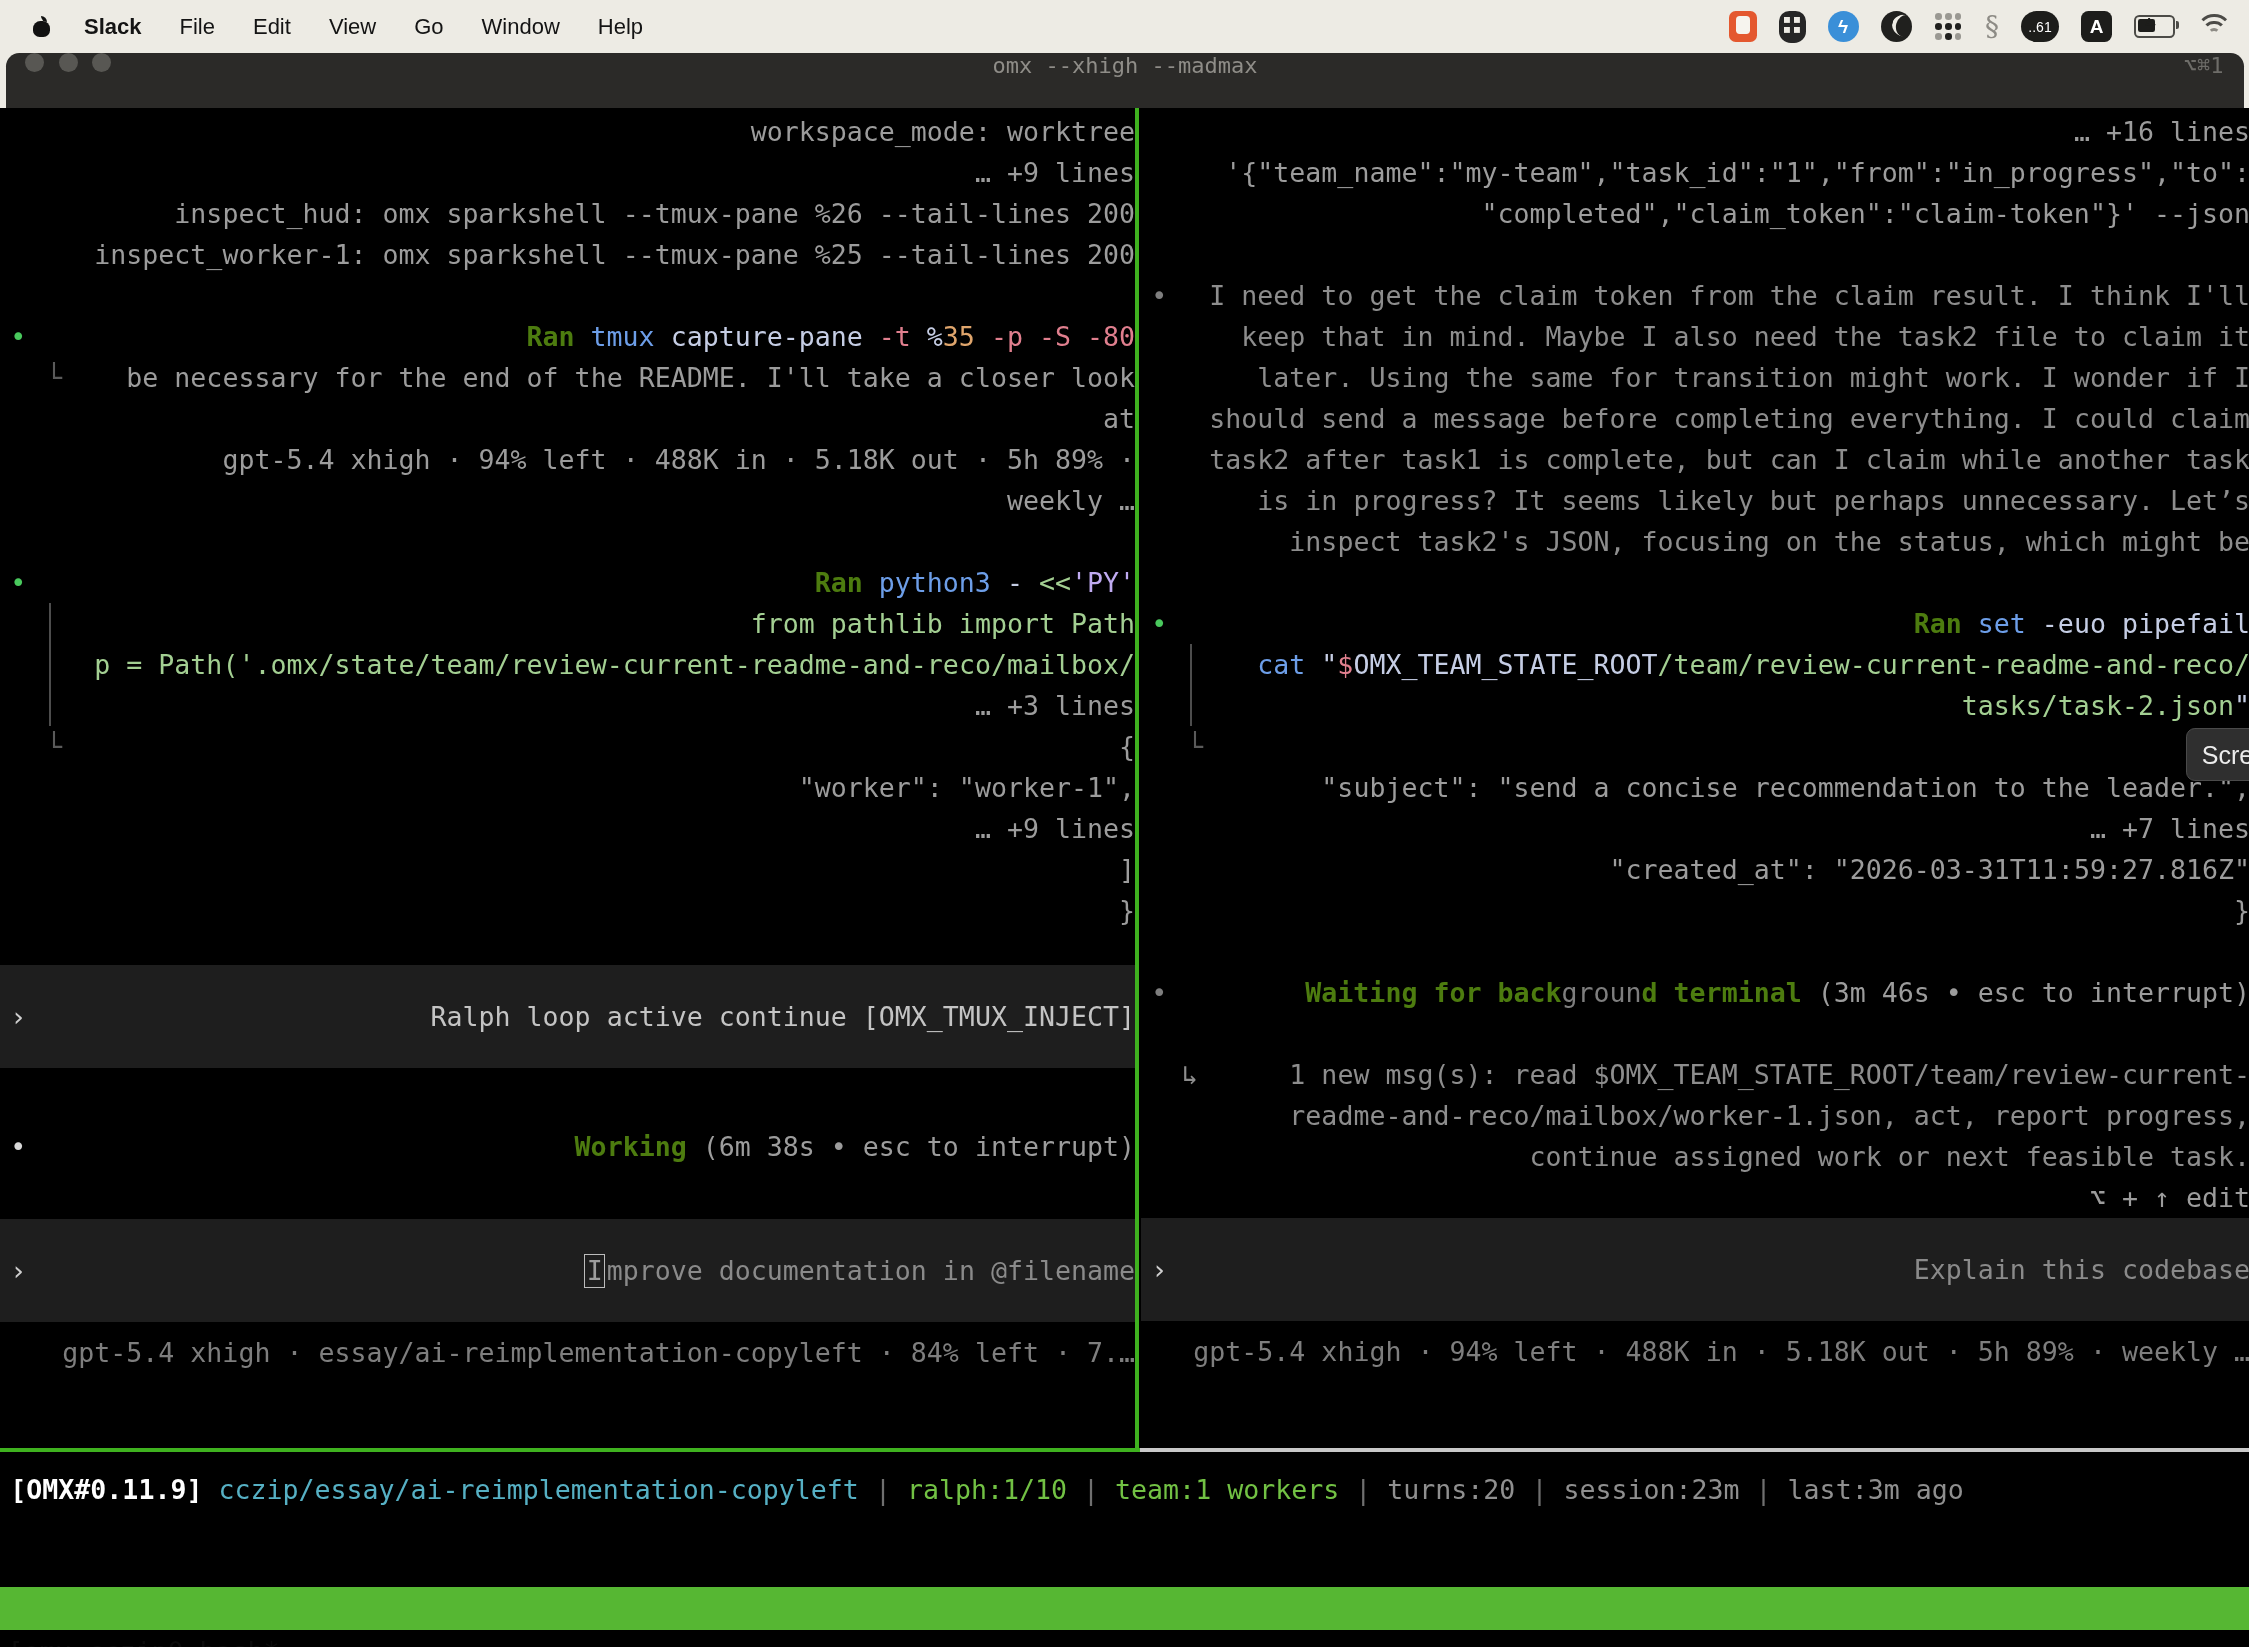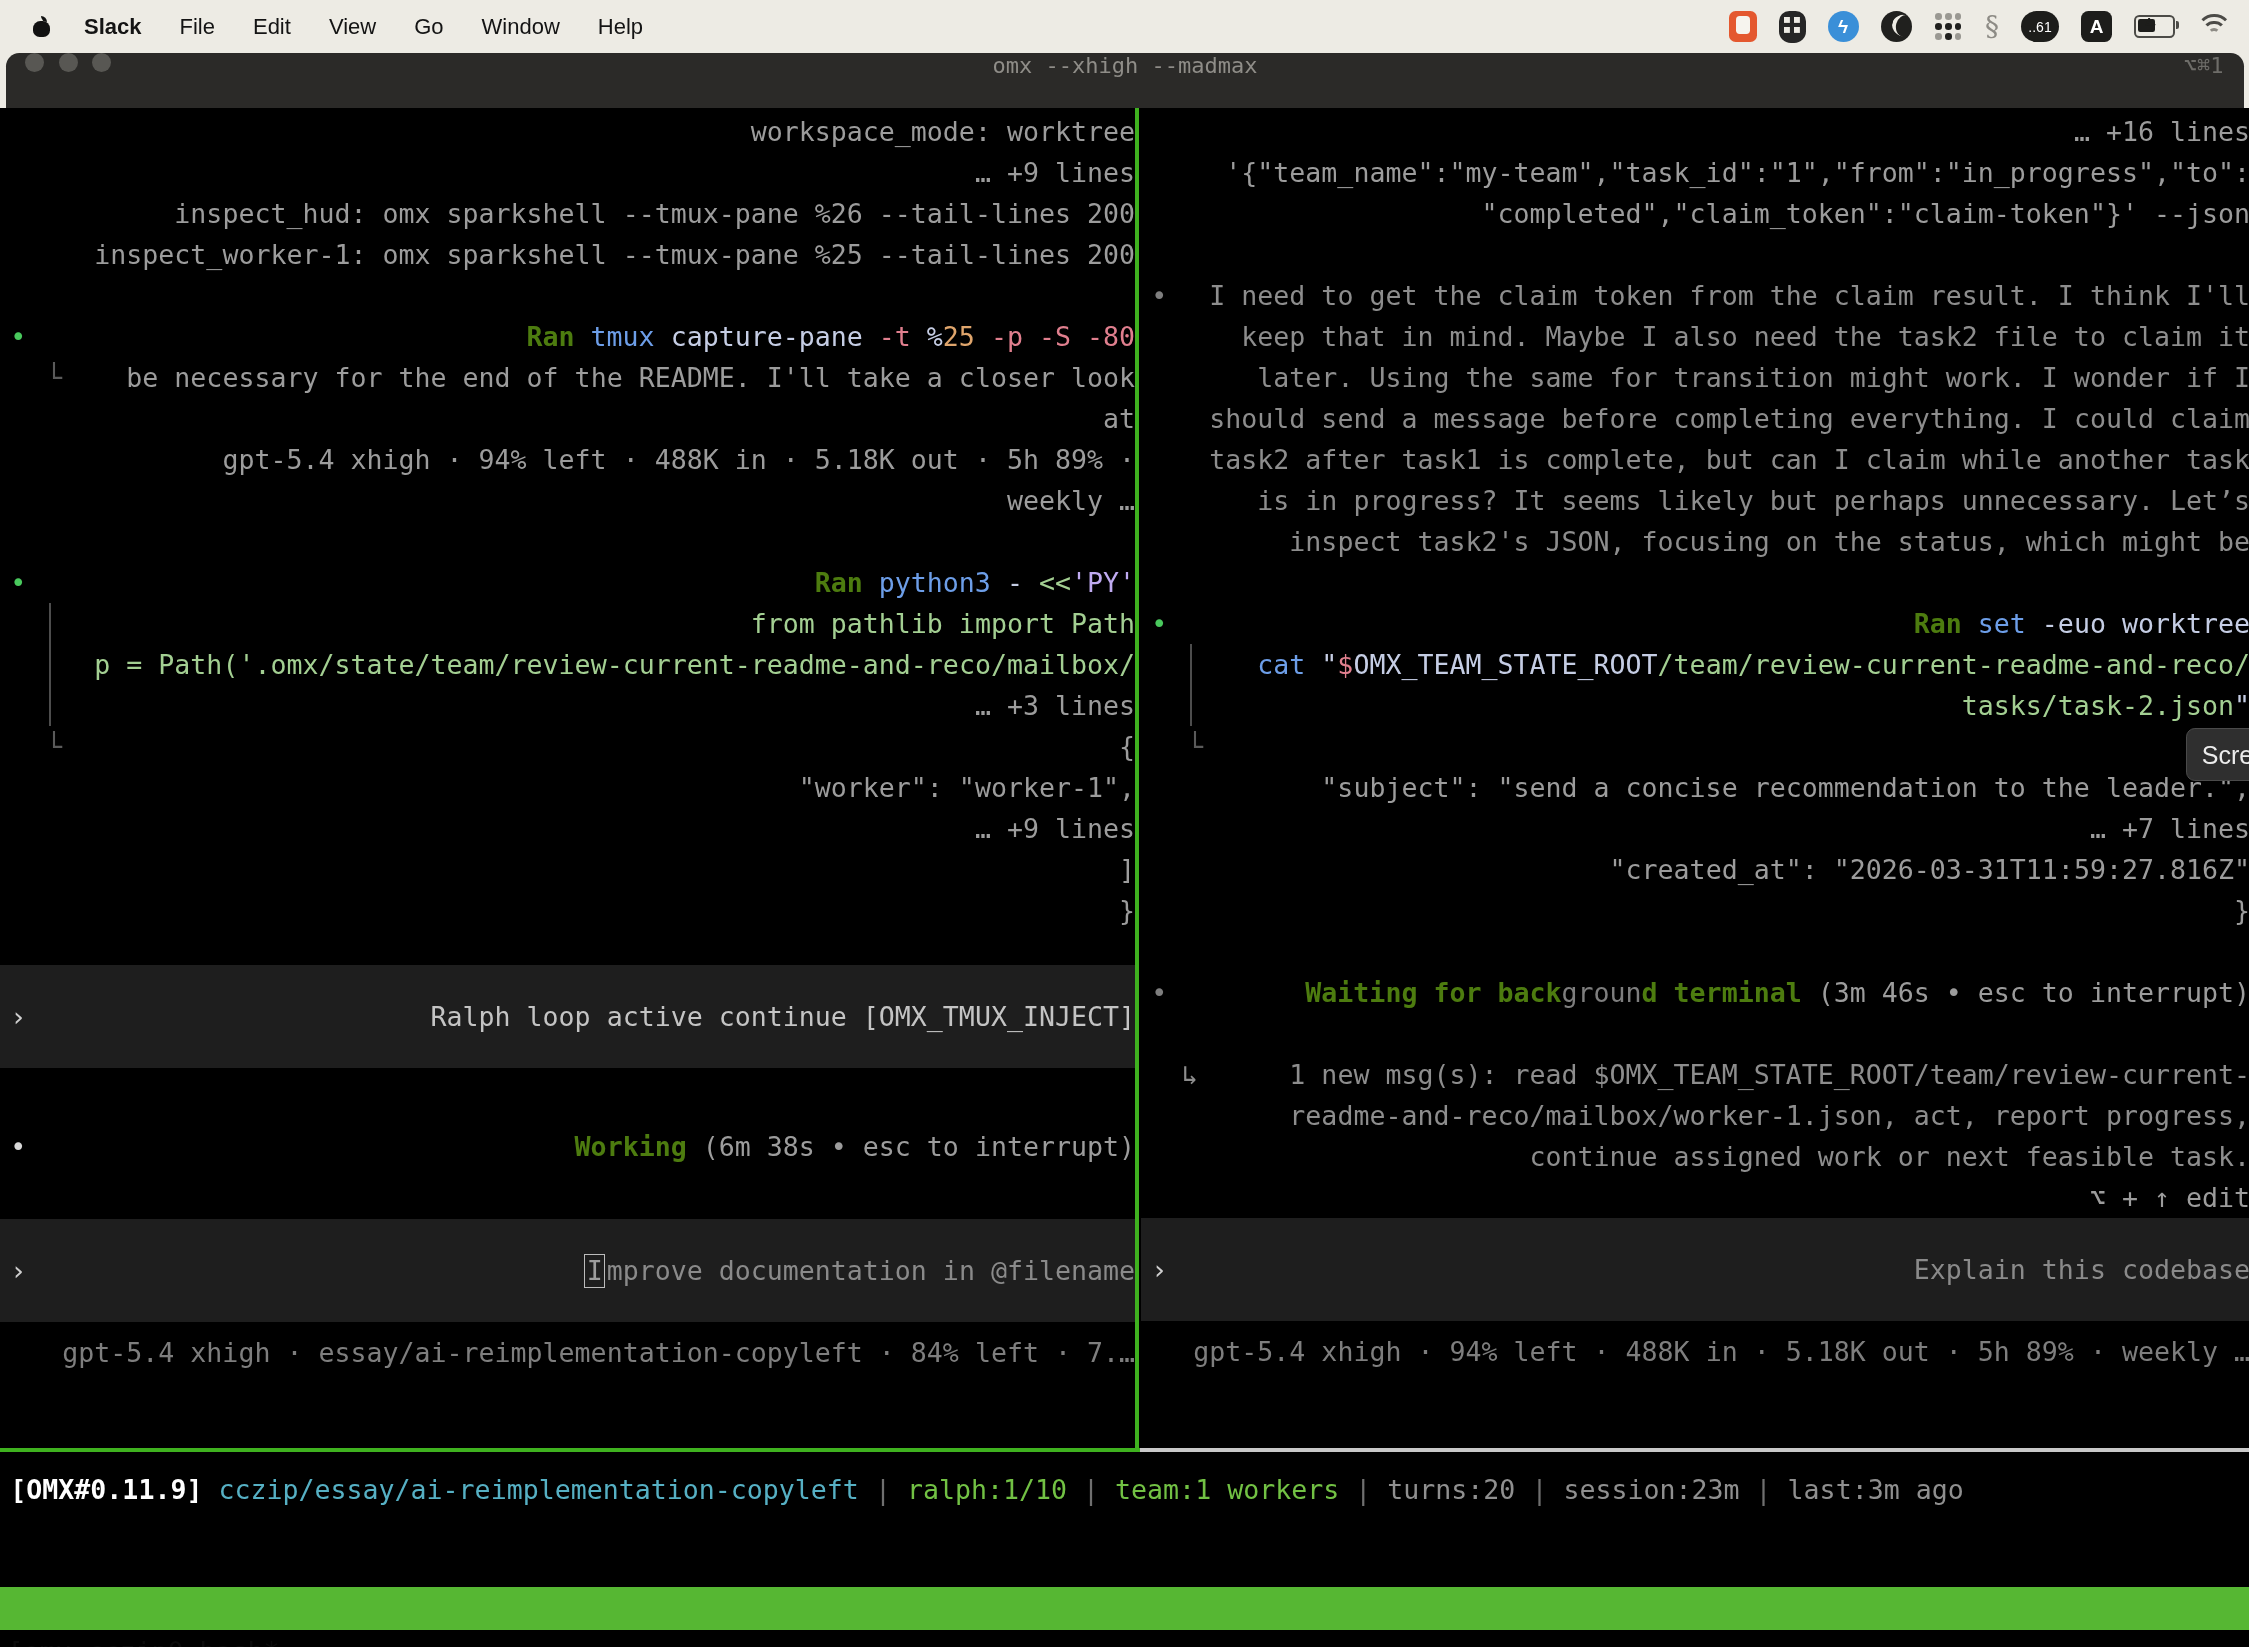--- a/index.html
+++ b/index.html
@@ -148,21 +148,21 @@
     </div>
   </div>
 
   <div class="term">
     <div class="pane left" id="pane-left">
         <div class="tl p4"><span class="g">workspace_mode: worktree</span></div>
         <div class="tl p4"><span class="g">… +9 lines</span></div>
         <div class="tl p4"><span class="g">inspect_hud: omx sparkshell --tmux-pane %26 --tail-lines 200</span></div>
         <div class="tl p4"><span class="g">inspect_worker-1: omx sparkshell --tmux-pane %25 --tail-lines 200</span></div>
         <div class="tl p2"></div>
-        <div class="tl p2"><span class="mk gb">•</span><span class="w">Ran </span><span class="bl">tmux </span><span class="lv">capture-pane </span><span class="pk">-t </span><span class="lv">%</span><span class="or">25 </span><span class="pk">-p -S -80</span></div>
+        <div class="tl p2"><span class="mk gb">•</span><span class="w">Ran </span><span class="bl">tmux </span><span class="lv">capture-pane </span><span class="pk">-t </span><span class="lv">%</span><span class="or">35 </span><span class="pk">-p -S -80</span></div>
         <div class="tl p6"><span class="mk elbow">└</span><span class="g">be necessary for the end of the README. I'll take a closer look</span></div>
         <div class="tl p4"><span class="g">at</span></div>
         <div class="tl p6"><span class="g">gpt-5.4 xhigh · 94% left · 488K in · 5.18K out · 5h 89% ·</span></div>
         <div class="tl p4"><span class="g">weekly …</span></div>
         <div class="tl p2"></div>
         <div class="tl p2"><span class="mk gb">•</span><span class="w">Ran </span><span class="bl">python3 </span><span class="lv">- </span><span class="gr">&lt;&lt;</span><span class="pu">'PY'</span></div>
         <div class="tl p4 guide"><span class="gr">from pathlib import Path</span></div>
         <div class="tl p4 guide"><span class="gr">p = Path('.omx/state/team/review-current-readme-and-reco/mailbox/</span></div>
         <div class="tl p4 guide"><span class="g">… +3 lines</span></div>
         <div class="tl p4"><span class="mk elbow">└</span><span class="g">{</span></div>
@@ -190,21 +190,21 @@
         <div class="tl p4"><span class="g">"completed","claim_token":"claim-token"}' --json</span></div>
         <div class="tl p2"></div>
         <div class="tl p2"><span class="mk dim">•</span><span class="it">I need to get the claim token from the claim result. I think I'll</span></div>
         <div class="tl p2"><span class="it">keep that in mind. Maybe I also need the task2 file to claim it</span></div>
         <div class="tl p2"><span class="it">later. Using the same for transition might work. I wonder if I</span></div>
         <div class="tl p2"><span class="it">should send a message before completing everything. I could claim</span></div>
         <div class="tl p2"><span class="it">task2 after task1 is complete, but can I claim while another task</span></div>
         <div class="tl p2"><span class="it">is in progress? It seems likely but perhaps unnecessary. Let’s</span></div>
         <div class="tl p2"><span class="it">inspect task2's JSON, focusing on the status, which might be</span></div>
         <div class="tl p2"></div>
-        <div class="tl p2"><span class="mk gb">•</span><span class="w">Ran </span><span class="bl">set </span><span class="lv">-euo worktree</span></div>
+        <div class="tl p2"><span class="mk gb">•</span><span class="w">Ran </span><span class="bl">set </span><span class="lv">-euo pipefail</span></div>
         <div class="tl p4 guide"><span class="bl">cat </span><span class="lv">"</span><span class="pk">$</span><span class="lv">OMX_TEAM_STATE_ROOT</span><span class="gr">/team/review-current-readme-and-reco/</span></div>
         <div class="tl p4 guide"><span class="gr">tasks/task-2.json</span><span class="lv">"</span></div>
         <div class="tl p4"><span class="mk elbow">└</span><span class="g">{</span></div>
         <div class="tl p6"><span class="g">"subject": "send a concise recommendation to the leader.",</span></div>
         <div class="tl p4"><span class="g">… +7 lines</span></div>
         <div class="tl p6"><span class="g">"created_at": "2026-03-31T11:59:27.816Z"</span></div>
         <div class="tl p4"><span class="g">}</span></div>
         <div class="tl p2"></div>
         <div class="tl p2"><span class="mk dim">•</span><span class="w">Waiting for back</span><span class="dim">groun</span><span class="w">d terminal </span><span class="g">(3m 46s • esc to interrupt)</span></div>
         <div class="tl p2"></div>

